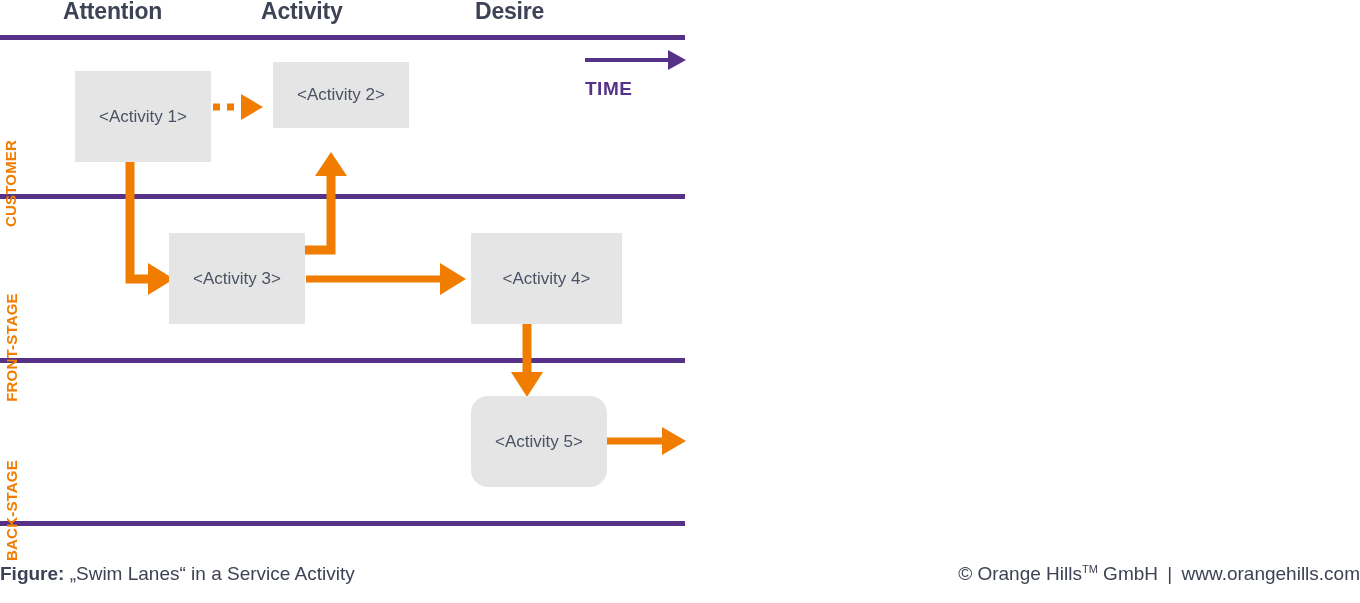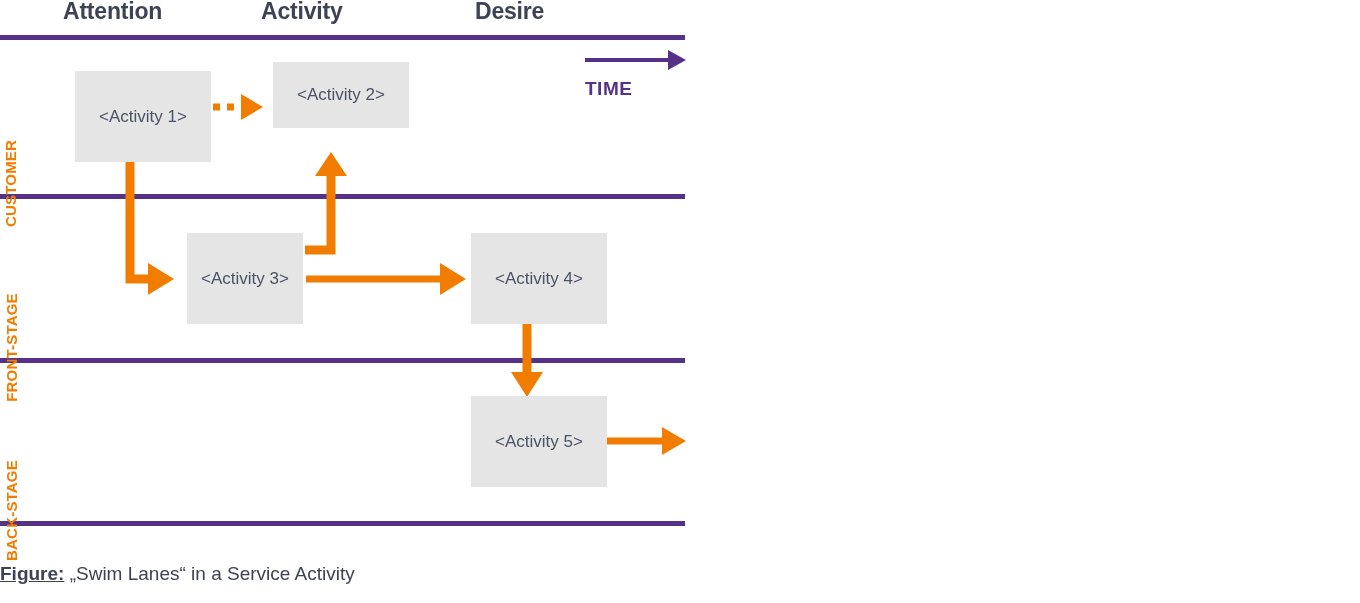--- a/index.html
+++ b/index.html
@@ -88,21 +88,21 @@
 
   
   .footer-caption {
     position: absolute;
     left: 0;
     top: 563px;
     font-size: 19px;
     color: #3d4254;
     white-space: nowrap;
   }
-  .footer-caption b { font-weight: bold; text-decoration: underline; }
+  .footer-caption b { font-weight: bold; }
 
   .footer-copyright {
     position: absolute;
     right: 0;
     top: 563px;
     font-size: 19px;
     color: #3d4254;
     white-space: nowrap;
     text-align: right;
   }
@@ -186,30 +186,33 @@
   <div class="time-label" style="left:585px; top:78px;">TIME</div>
 
   <div class="activity" style="left:63px; top:71px; width:136px; height:91px;">
     <span>&lt;Activity 1&gt;</span>
   </div>
 
   <div class="activity" style="left:261px; top:62px; width:136px; height:66px;">
     <span>&lt;Activity 2&gt;</span>
   </div>
 
-  <div class="activity" style="left:175px; top:233px; width:116px; height:91px;">
+  <div class="activity" style="left:157px; top:233px; width:136px; height:91px;">
     <span>&lt;Activity 3&gt;</span>
   </div>
 
-  <div class="activity" style="left:459px; top:233px; width:136px; height:91px;">
+  <div class="activity" style="left:459px; top:233px; width:151px; height:91px;">
     <span>&lt;Activity 4&gt;</span>
   </div>
 
-  <div class="activity" style="left:459px; top:396px; width:136px; height:91px;">
+  <div class="activity" style="left:459px; top:396px; width:136px; height:91px;border-radius:17px;">
     <span>&lt;Activity 5&gt;</span>
   </div>
 
   <div class="footer-caption">
     <b>Figure:</b><span>&nbsp;</span><span>„Swim Lanes“ in a Service Activity</span>
   </div>
 
+  <div class="footer-copyright">
+    <span>© Orange Hills</span><sup>TM</sup><span> GmbH</span><span class="sep-bar">&nbsp;</span><span>|</span><span class="sep-bar">&nbsp;</span><span>www.orangehills.com</span>
+  </div>
 
 </div>
 
 </body></html>

